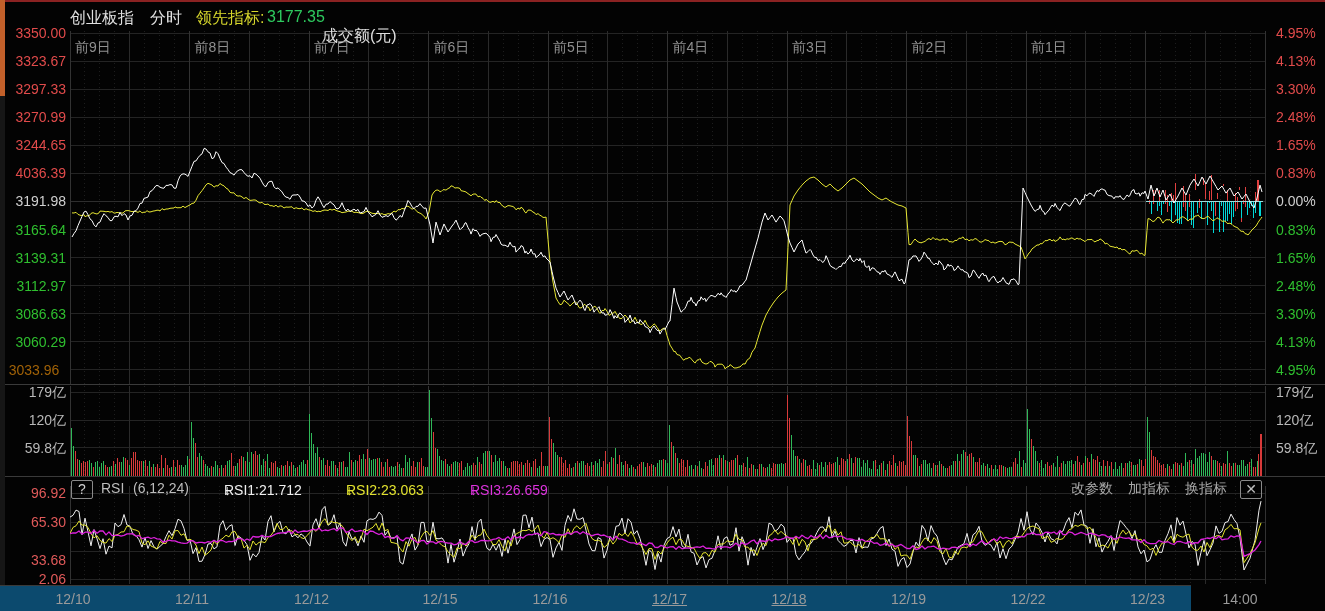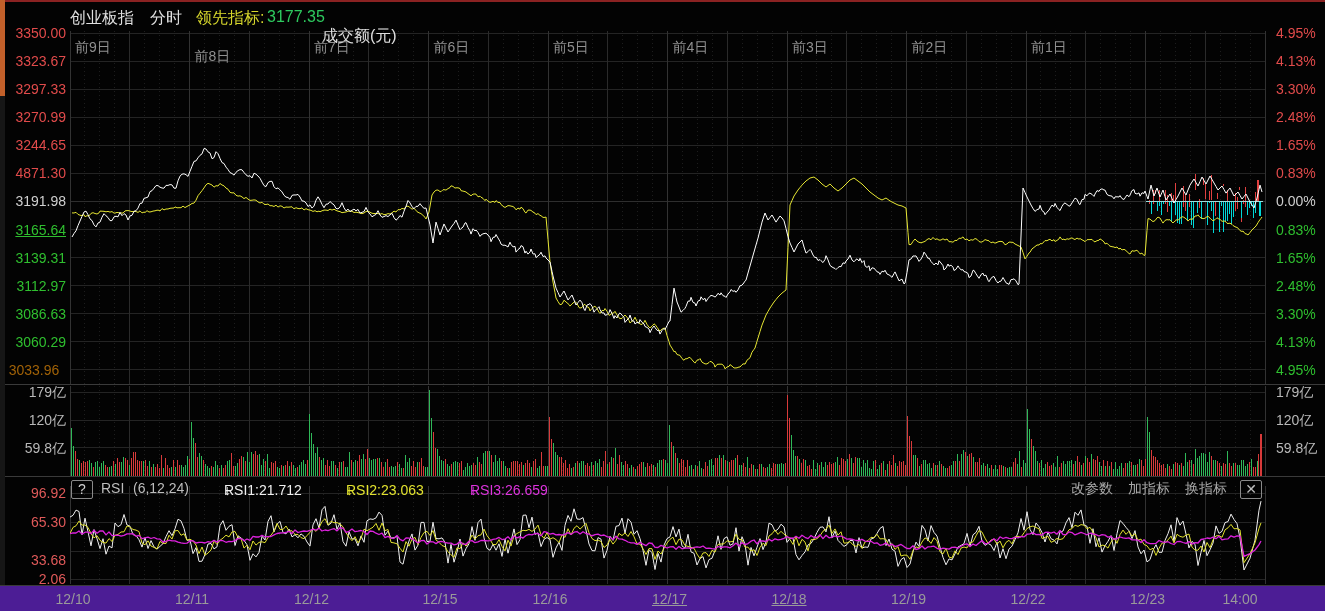--- a/index.html
+++ b/index.html
@@ -11,21 +11,21 @@
   .header{position:absolute;left:0;top:8px;height:22px;width:1325px;font-size:16px;}
   .header span{position:absolute;top:0;white-space:nowrap;}
   .t-title{left:70px;color:#e0e0e0;}
   .t-mode{left:150px;color:#e0e0e0;cursor:pointer;}
   .t-lead{left:196px;color:#d6d62c;}
   .t-leadv{left:267px;color:#2eca5f;text-align:right;}
   .t-turn{left:322px;color:#e0e0e0;margin-top:18px;}
   .axis-label{position:absolute;font-size:14px;white-space:nowrap;}
   .al-right{width:64px;text-align:right;}
   .day-label{position:absolute;font-size:14px;color:#909090;white-space:nowrap;}
-  .date-row{position:absolute;left:0;top:585px;width:1325px;height:26px;background:#4c1d95;border-top:1px solid #3a3a3a;}
+  .date-row{position:absolute;left:0;top:585px;width:1191px;height:26px;background:#0c4a6e;border-top:1px solid #3a3a3a;}
   .date-label{position:absolute;top:5px;font-size:14px;color:#9a9a9a;transform:translateX(-50%);white-space:nowrap;}
   .rsi-bar{position:absolute;left:0;top:478px;width:1325px;height:24px;font-size:14px;}
   .rsi-bar span{position:absolute;top:2px;white-space:nowrap;}
   .hbox{left:71px;top:1px;width:20px;height:17px;border:1px solid #8a8a8a;border-radius:2px;
         color:#cfcfcf;text-align:center;line-height:17px;cursor:pointer;}
   .rsi-name{left:101px;color:#bdbdbd;}
   .rsi-params{left:133px;color:#bdbdbd;}
   .rsi-v1{left:224px;color:#f0f0f0;}
   .rsi-v2{left:346px;color:#e2e22e;}
   .rsi-v3{left:470px;color:#dd33dd;}
@@ -991,38 +991,38 @@
   <div class="header">
     <span class="t-title">创业板指</span>
     <span class="t-mode">分时</span>
     <span class="t-lead">领先指标:</span>
     <span class="t-leadv">3177.35</span>
     <span class="t-turn">成交额(元)</span>
   </div>
 
   <div id="day-labels">
       <span class="day-label" style="left: 75px; top: 39px;">前9日</span>
-      <span class="day-label" style="left: 194.5px; top: 39px; margin-top: 9px;">前8日</span>
+      <span class="day-label" style="left: 194.5px; top: 39px;">前8日</span>
       <span class="day-label" style="left: 314px; top: 39px;">前7日</span>
       <span class="day-label" style="left: 433.5px; top: 39px;">前6日</span>
       <span class="day-label" style="left: 553px; top: 39px;">前5日</span>
       <span class="day-label" style="left: 672.5px; top: 39px;">前4日</span>
       <span class="day-label" style="left: 792px; top: 39px;">前3日</span>
       <span class="day-label" style="left: 911.5px; top: 39px;">前2日</span>
       <span class="day-label" style="left: 1031px; top: 39px;">前1日</span>
     </div>
   <div id="price-axis">
       <span class="axis-label al-right" style="left: 2px; top: 25px; color: rgb(225, 75, 75);">3350.00</span>
       <span class="axis-label al-right" style="left: 2px; top: 53.083px; color: rgb(225, 75, 75);">3323.67</span>
       <span class="axis-label al-right" style="left: 2px; top: 81.166px; color: rgb(225, 75, 75);">3297.33</span>
       <span class="axis-label al-right" style="left: 2px; top: 109.249px; color: rgb(225, 75, 75);">3270.99</span>
       <span class="axis-label al-right" style="left: 2px; top: 137.332px; color: rgb(225, 75, 75);">3244.65</span>
-      <span class="axis-label al-right" style="left: 2px; top: 165.415px; color: rgb(225, 75, 75);">4871.30</span>
+      <span class="axis-label al-right" style="left: 2px; top: 165.415px; color: rgb(225, 75, 75);">4036.39</span>
       <span class="axis-label al-right" style="left: 2px; top: 193.498px; color: rgb(207, 207, 207);">3191.98</span>
-      <span class="axis-label al-right" style="left: 2px; top: 221.581px; color: rgb(47, 191, 47); text-decoration: underline;">3165.64</span>
+      <span class="axis-label al-right" style="left: 2px; top: 221.581px; color: rgb(47, 191, 47);">3165.64</span>
       <span class="axis-label al-right" style="left: 2px; top: 249.664px; color: rgb(47, 191, 47);">3139.31</span>
       <span class="axis-label al-right" style="left: 2px; top: 277.747px; color: rgb(47, 191, 47);">3112.97</span>
       <span class="axis-label al-right" style="left: 2px; top: 305.83px; color: rgb(47, 191, 47);">3086.63</span>
       <span class="axis-label al-right" style="left: 2px; top: 333.913px; color: rgb(47, 191, 47);">3060.29</span>
       <span class="axis-label al-right" style="left: 2px; top: 361.996px; color: #a16207; text-align: center;">3033.96</span>
     </div>
   <div id="pct-axis">
       <span class="axis-label" style="left: 1276px; top: 25px; color: rgb(225, 75, 75);">4.95%</span>
       <span class="axis-label" style="left: 1276px; top: 53.083px; color: rgb(225, 75, 75);">4.13%</span>
       <span class="axis-label" style="left: 1276px; top: 81.166px; color: rgb(225, 75, 75);">3.30%</span>

